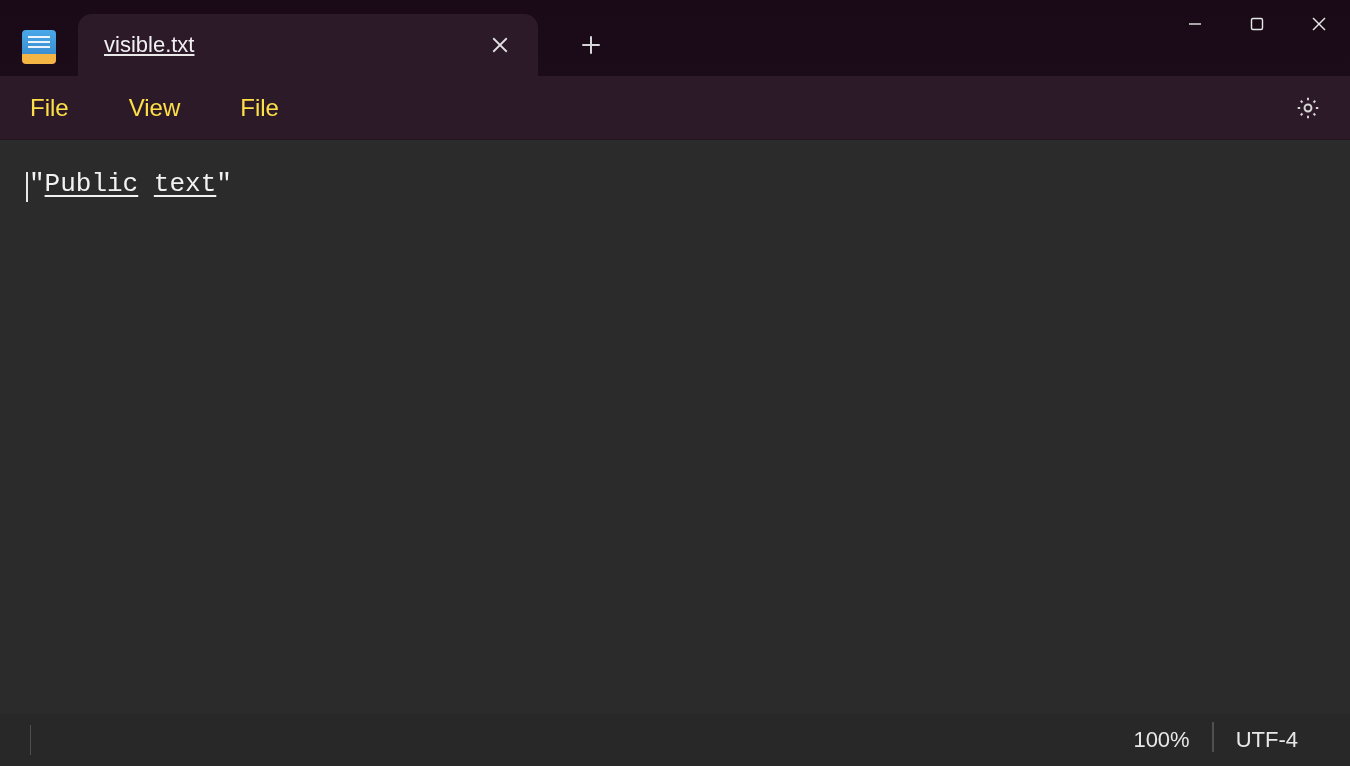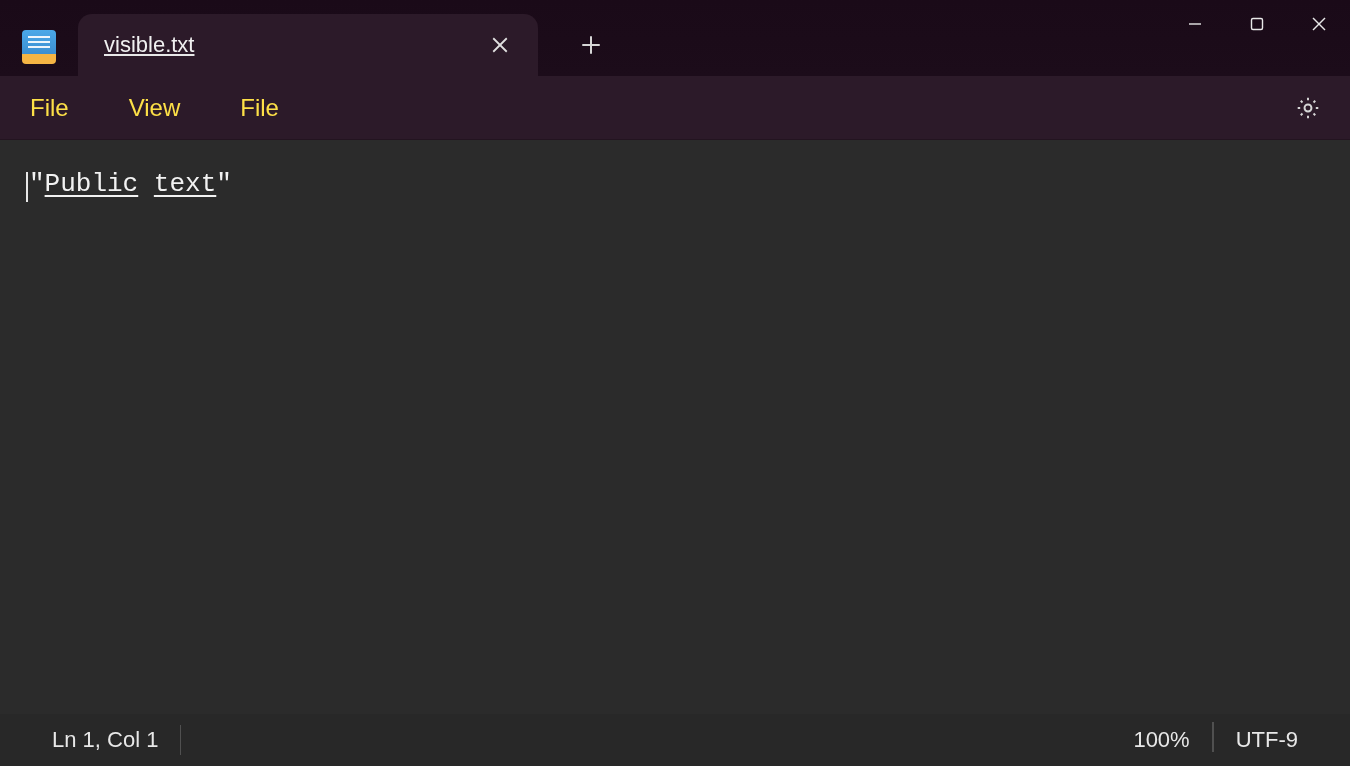--- a/index.html
+++ b/index.html
@@ -235,23 +235,22 @@
     </svg>
   </div>
 </div>
 
 <div class="editor">
   <span class="text-cursor"></span><span class="editor-line" id="editor-line"><span class="spell-seg">"</span><span class="spell-seg spell-underline">Public</span><span class="spell-seg"> </span><span class="spell-seg spell-underline">text</span><span class="spell-seg">"</span></span>
 </div>
 
 <div class="statusbar">
   <div class="status-left">
-    <div class="status-cell">Ln 1, Col 1</div>
     <div class="status-divider"></div>
   </div>
   <div class="status-spacer"></div>
   <div class="status-right">
     <div class="status-cell">100%</div>
     <div class="status-divider"></div>
     <div class="status-divider"></div>
-    <div class="status-cell">UTF-9</div>
+    <div class="status-cell">UTF-4</div>
   </div>
 </div>
 
 </body></html>

